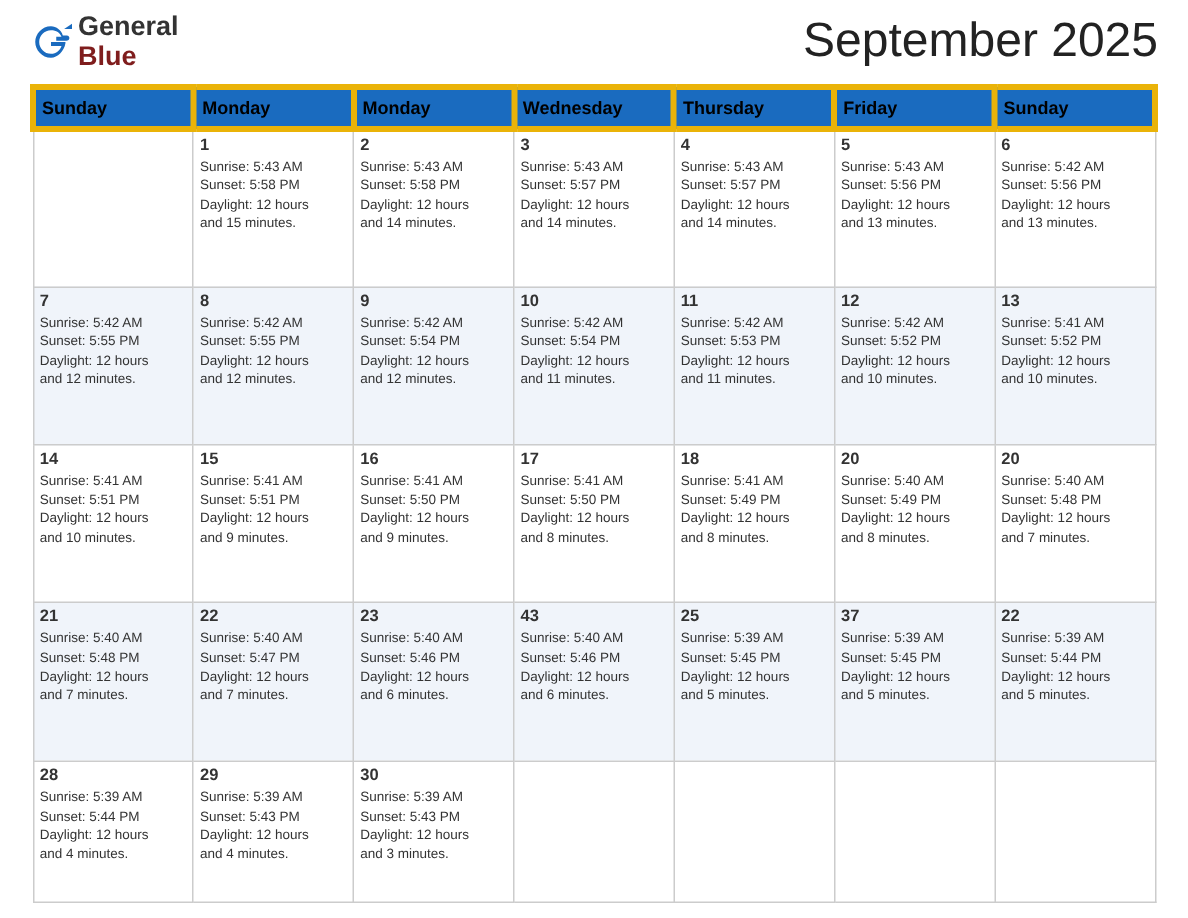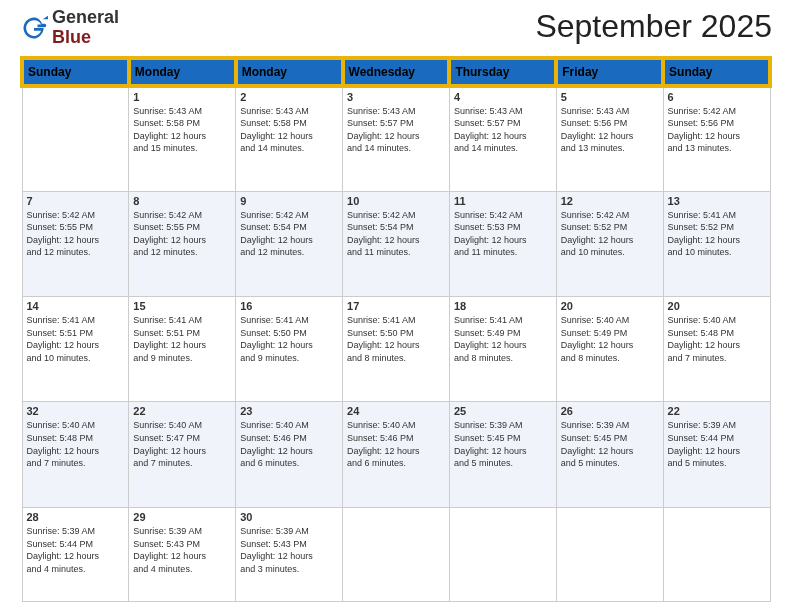--- a/index.html
+++ b/index.html
@@ -277,56 +277,56 @@
           <td>
             <span class="day-num">20</span>
             <div class="day-info" style="white-space: pre-line;">Sunrise: 5:40 AM
 Sunset: 5:48 PM
 Daylight: 12 hours
 and 7 minutes.</div>
           </td>
         </tr>
         <tr class="alt-row">
           <td>
-            <span class="day-num">32</span>
+            <span class="day-num">21</span>
             <div class="day-info" style="white-space: pre-line;">Sunrise: 5:40 AM
 Sunset: 5:48 PM
 Daylight: 12 hours
 and 7 minutes.</div>
           </td>
           <td>
             <span class="day-num">22</span>
             <div class="day-info" style="white-space: pre-line;">Sunrise: 5:40 AM
 Sunset: 5:47 PM
 Daylight: 12 hours
 and 7 minutes.</div>
           </td>
           <td>
             <span class="day-num">23</span>
             <div class="day-info" style="white-space: pre-line;">Sunrise: 5:40 AM
 Sunset: 5:46 PM
 Daylight: 12 hours
 and 6 minutes.</div>
           </td>
           <td>
-            <span class="day-num">24</span>
+            <span class="day-num">43</span>
             <div class="day-info" style="white-space: pre-line;">Sunrise: 5:40 AM
 Sunset: 5:46 PM
 Daylight: 12 hours
 and 6 minutes.</div>
           </td>
           <td>
             <span class="day-num">25</span>
             <div class="day-info" style="white-space: pre-line;">Sunrise: 5:39 AM
 Sunset: 5:45 PM
 Daylight: 12 hours
 and 5 minutes.</div>
           </td>
           <td>
-            <span class="day-num">26</span>
+            <span class="day-num">37</span>
             <div class="day-info" style="white-space: pre-line;">Sunrise: 5:39 AM
 Sunset: 5:45 PM
 Daylight: 12 hours
 and 5 minutes.</div>
           </td>
           <td>
             <span class="day-num">22</span>
             <div class="day-info" style="white-space: pre-line;">Sunrise: 5:39 AM
 Sunset: 5:44 PM
 Daylight: 12 hours

